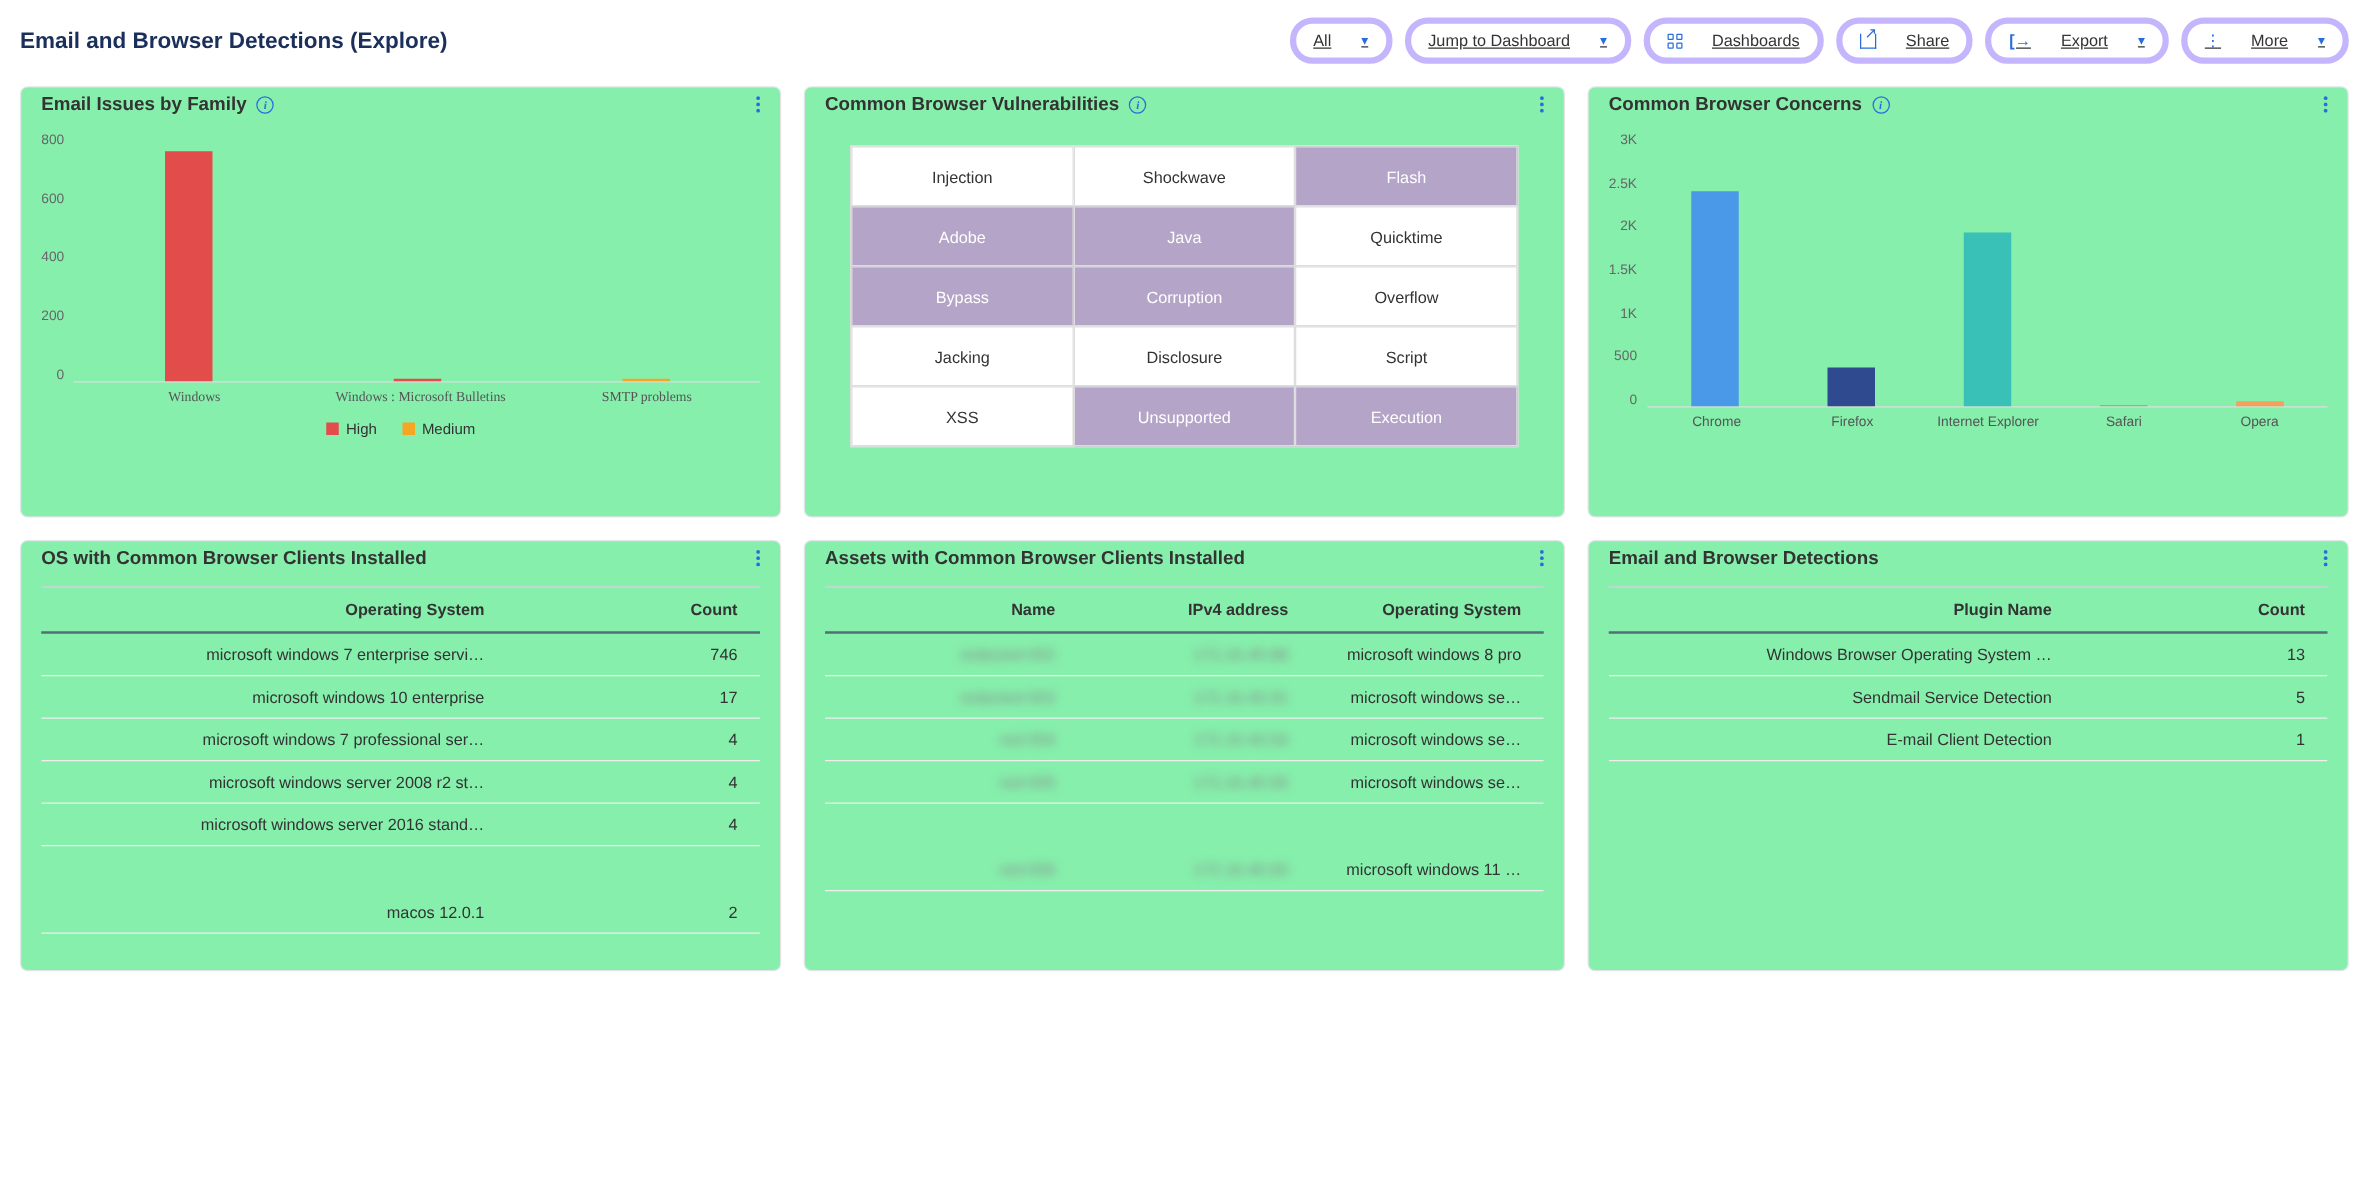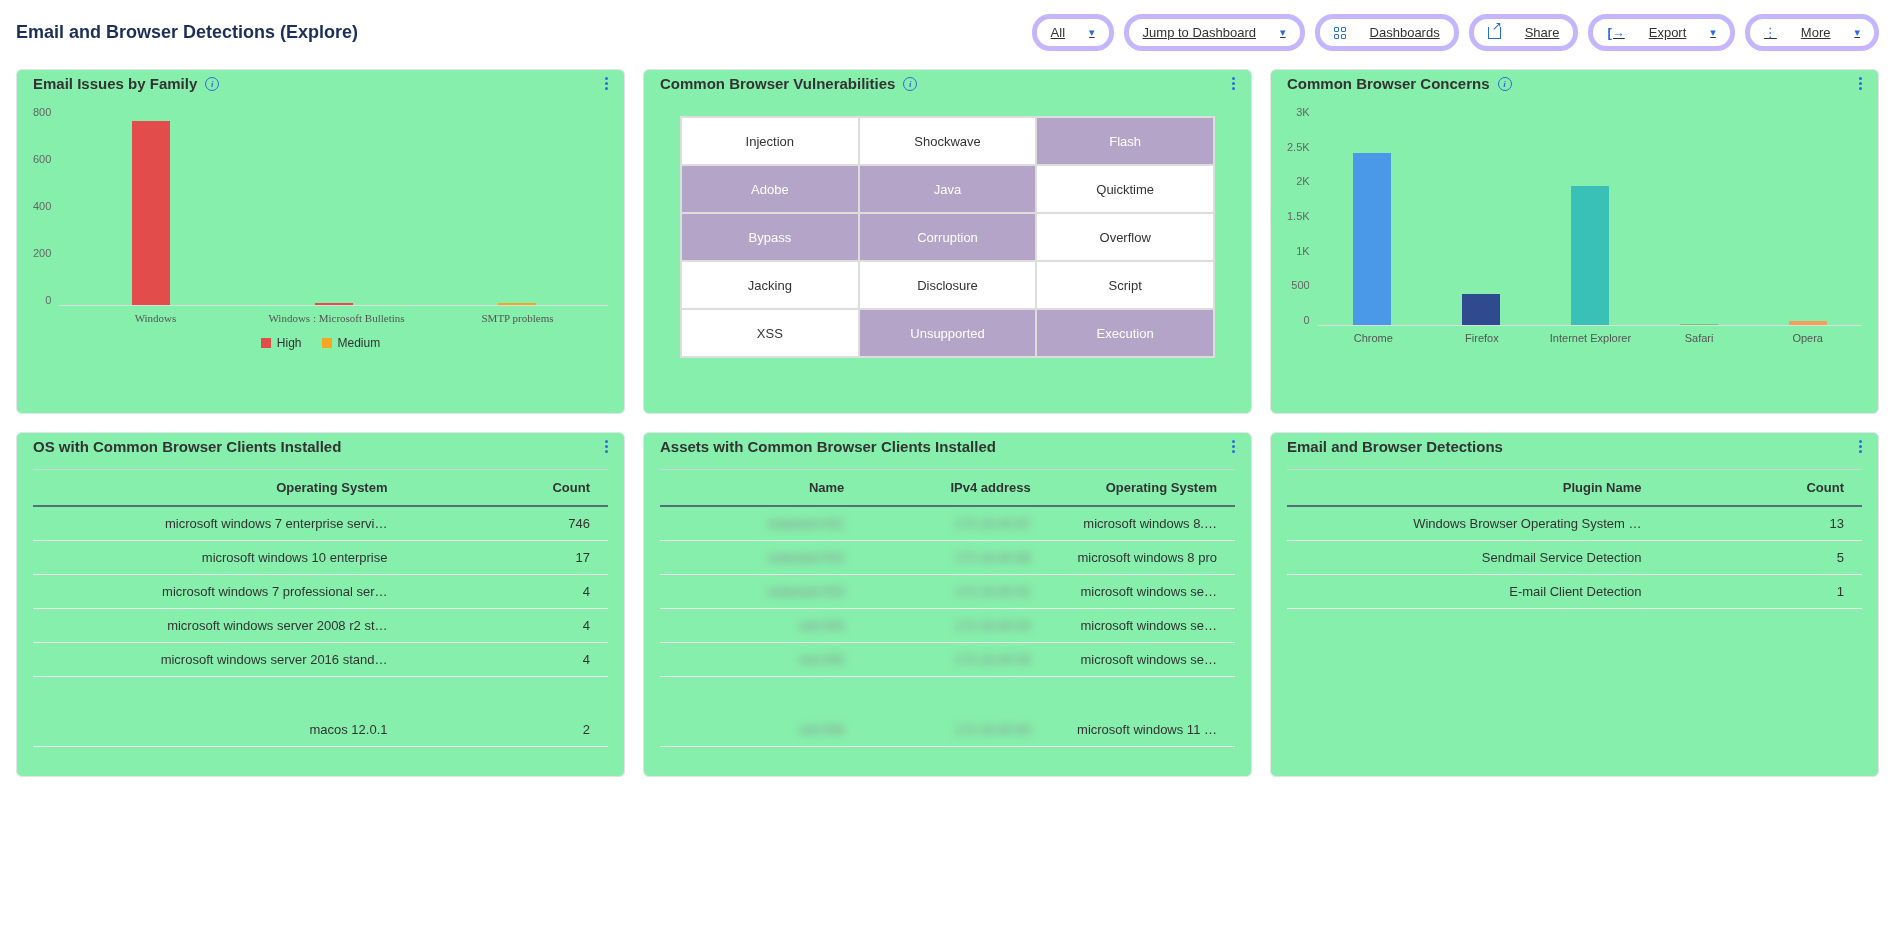--- a/index.html
+++ b/index.html
@@ -295,25 +295,20 @@
         </div>
     </div>
     <div class="tbl">
       <div class="thdr">
         <div class="tcell" style="flex:1">Name</div>
         <div class="tcell" style="flex:1">IPv4 address</div>
         <div class="tcell" style="flex:1">Operating System</div>
       </div>
       <div class="scrollwrap" id="tbl-assets">
           <div class="trow" style="">
-            <div class="tcell blur" style="flex:1">redacted-001</div>
-            <div class="tcell blur" style="flex:1">172.16.40.87</div>
-            <div class="tcell" style="flex:1">microsoft windows 8.…</div>
-          </div>
-          <div class="trow" style="">
             <div class="tcell blur" style="flex:1">redacted-002</div>
             <div class="tcell blur" style="flex:1">172.16.40.88</div>
             <div class="tcell" style="flex:1">microsoft windows 8 pro</div>
           </div>
           <div class="trow" style="">
             <div class="tcell blur" style="flex:1">redacted-003</div>
             <div class="tcell blur" style="flex:1">172.16.40.91</div>
             <div class="tcell" style="flex:1">microsoft windows se…</div>
           </div>
           <div class="trow" style="">

